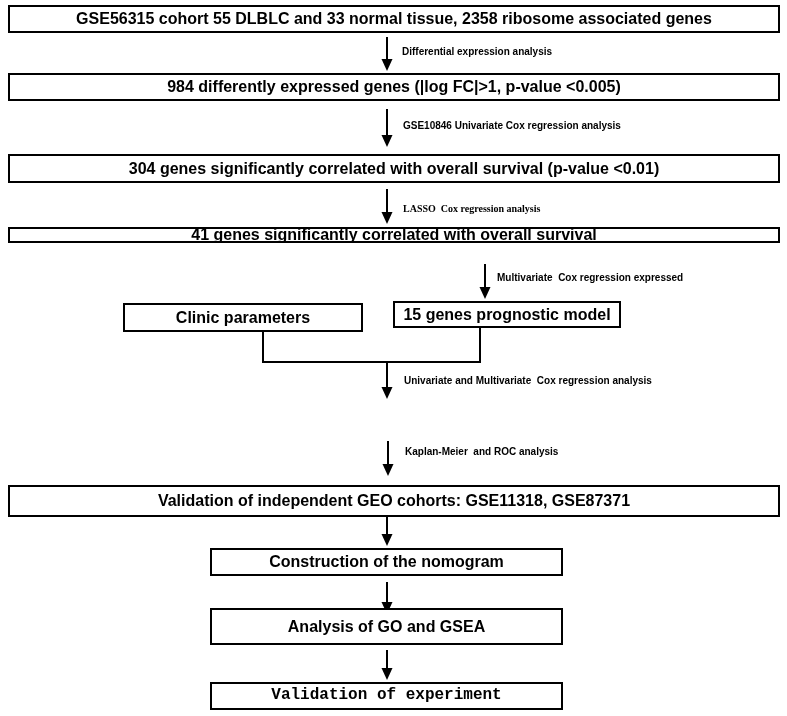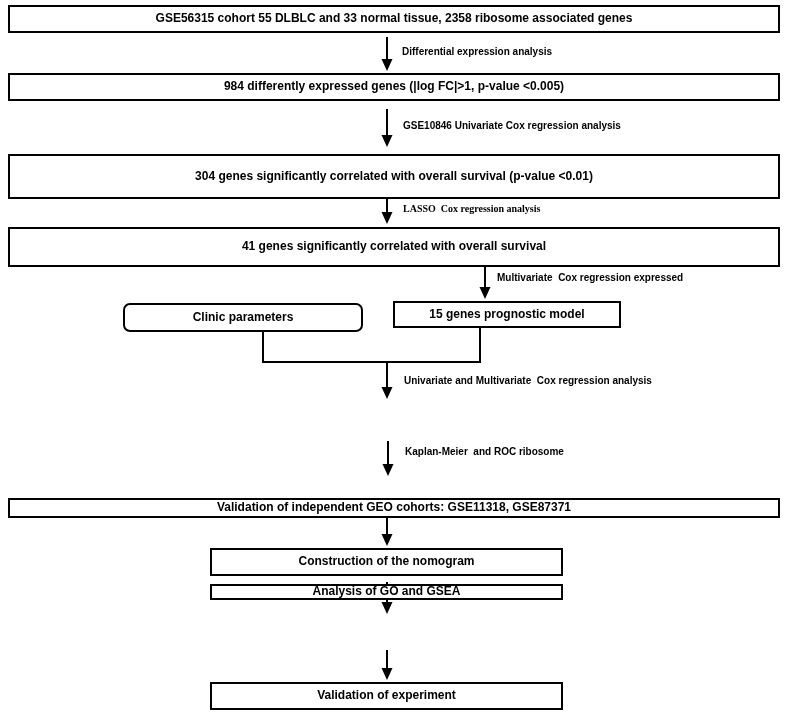--- a/index.html
+++ b/index.html
@@ -26,43 +26,43 @@
   .box {
     position: absolute;
     box-sizing: border-box;
     border: 2px solid #000000;
     background: #ffffff;
     display: flex;
     align-items: center;
     justify-content: center;
     text-align: center;
     font-weight: bold;
-    font-size: 12px;
+    font-size: 16px;
     line-height: 1.1;
     white-space: pre;
   }
   .arrow-label {
     position: absolute;
     font-weight: bold;
     font-size: 10px;
     line-height: 18px;
     white-space: pre;
   }
   
   .b-gse     { left: 8px;   top: 5px;   width: 772px; height: 28px; }
   .b-deg     { left: 8px;   top: 73px;  width: 772px; height: 28px; }
-  .b-304     { left: 8px;   top: 154px; width: 772px; height: 45px; }
-  .b-41      { left: 8px;   top: 227px; width: 772px; height: 40px; }
-  .b-clinic  { left: 123px; top: 303px; width: 240px; height: 29px; border-radius: 7px; }
+  .b-304     { left: 8px;   top: 154px; width: 772px; height: 29px; }
+  .b-41      { left: 8px;   top: 227px; width: 772px; height: 16px; }
+  .b-clinic  { left: 123px; top: 303px; width: 240px; height: 29px; }
   .b-model   { left: 393px; top: 301px; width: 228px; height: 27px; }
   .b-indep   { left: 201px; top: 401px; width: 354px; height: 29px; }
-  .b-geo     { left: 8px;   top: 498px; width: 772px; height: 20px; }
+  .b-geo     { left: 8px;   top: 485px; width: 772px; height: 32px; }
   .b-nomo    { left: 210px; top: 548px; width: 353px; height: 28px; }
-  .b-gogsea  { left: 210px; top: 584px; width: 353px; height: 16px; }
-  .b-exp     { left: 210px; top: 682px; width: 353px; height: 28px; }
+  .b-gogsea  { left: 210px; top: 608px; width: 353px; height: 37px; }
+  .b-exp     { left: 210px; top: 682px; width: 353px; height: 28px; font-family: Liberation Mono, monospace; }
   
   .l-diff   { left: 402px; top: 43px;  }
   .l-unicox { left: 403px; top: 117px; }
   .l-lasso  { left: 403px; top: 200px; font-family: Liberation Serif, serif; }
   .l-multi  { left: 497px; top: 269px; }
   .l-unimul { left: 404px; top: 372px; }
   .l-km     { left: 405px; top: 443px; }
 </style>
 </head>
 <body>
@@ -127,15 +127,15 @@
   <div class="box b-geo">Validation of independent GEO cohorts: GSE11318, GSE87371</div>
   <div class="box b-nomo">Construction of the nomogram</div>
   <div class="box b-gogsea">Analysis of GO and GSEA</div>
   <div class="box b-exp">Validation of experiment</div>
 
   <div class="arrow-label l-diff">Differential expression analysis</div>
   <div class="arrow-label l-unicox">GSE10846 Univariate Cox regression analysis</div>
   <div class="arrow-label l-lasso">LASSO  Cox regression analysis</div>
   <div class="arrow-label l-multi">Multivariate  Cox regression expressed</div>
   <div class="arrow-label l-unimul">Univariate and Multivariate  Cox regression analysis</div>
-  <div class="arrow-label l-km">Kaplan-Meier  and ROC ribosome</div>
+  <div class="arrow-label l-km">Kaplan-Meier  and ROC analysis</div>
 
 </div>
 
 </body></html>

